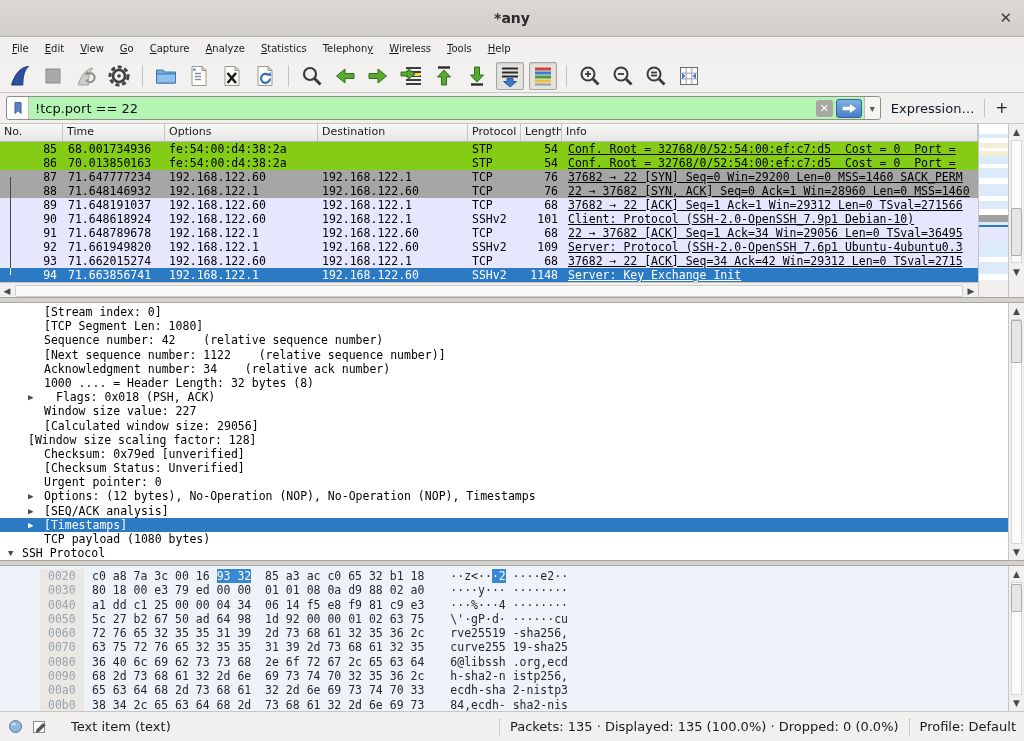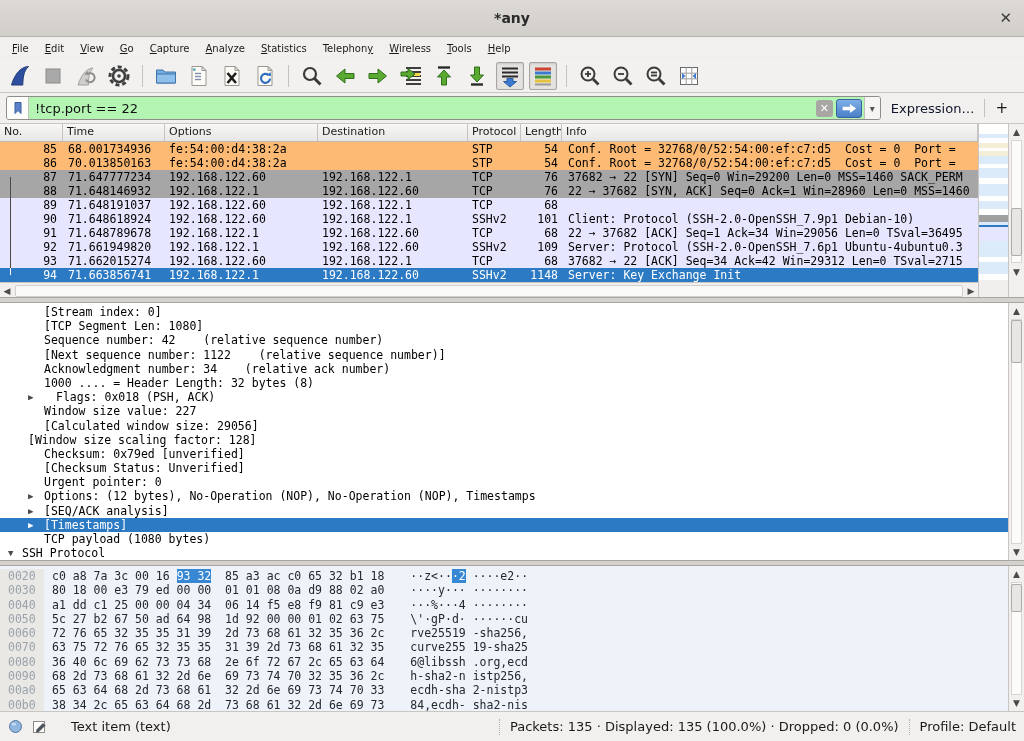--- a/index.html
+++ b/index.html
@@ -35,32 +35,32 @@
   .fsep { width:1px; height:18px; background:#c4c1be; }
   .add-btn { padding:0 10px; font-size:15px; color:#1a1a1a; }
 
   
   .plist { height:174px; display:flex; background:#fff; border-bottom:1px solid #a9a6a2; flex:none; }
   .plist-main { width:978px; display:flex; flex-direction:column; flex:none; overflow:hidden; }
   .phead { height:18px; display:flex; background:linear-gradient(#f8f8f7,#e7e6e4); border-bottom:1px solid #bcb9b6; flex:none; }
   .phead-cell { border-right:1px solid #c6c3c0; font-size:11px; color:#1a1a1a; padding:1px 0 0 4px; white-space:pre; overflow:hidden; flex:none; }
   .prows { height:140px; flex:none; font-family:"DejaVu Sans Mono",monospace; font-size:11.5px; }
   .prow { height:14px; display:flex; white-space:pre; position:relative; }
-  .prow.w { background:#fdba74; color:#000;justify-content:center; }
+  .prow.w { background:#84cc16; color:#000;justify-content:center; }
   .prow.g { background:var(--grayrow); color:#000; }
   .prow.lav { background:var(--lavrow); color:#000; }
   .prow.sel { background:var(--sel); color:#fff; }
   .pcell { overflow:hidden; white-space:pre; flex:none; line-height:14px; }
   .c-no { width:63px; text-align:right; padding-right:6px; }
   .c-time { width:102px; padding-left:5px; }
   .c-src { width:153px; padding-left:4px; }
   .c-dst { width:150px; padding-left:4px; }
   .c-proto { width:53px; padding-left:4px; }
   .c-len { width:41px; text-align:right; padding-right:4px; }
-  .c-info { flex:1; padding-left:6px; }
+  .c-info { flex:1; padding-left:6px;text-decoration:underline; }
   .prow .bracket { position:absolute; left:10px; top:0; bottom:0; border-left:1px solid #4a4a4a; }
   .prow.sel .bracket { border-left-color:#fff; }
   .prow .bracket.bstart { top:7px; }
   .prow .bracket.bend { bottom:7px; }
   .hscroll { height:16px; background:#f1f0ee; border-top:1px solid #c8c5c2; display:flex; align-items:center; flex:none; }
   .harrow { width:14px; height:14px; color:#4a4a4a; font-size:9px; display:flex; align-items:center; justify-content:center; flex:none; }
   .htrack { flex:1; height:12px; background:#fafaf9; border:1px solid #d2cfcc; border-radius:2px; margin:0 1px; }
 
   
   .minimap { width:30px; flex:none; background:#f0efee; border-left:1px solid #c8c5c2; display:flex; flex-direction:column; }
@@ -77,21 +77,21 @@
   .dcontent { position:absolute; left:0; top:2px; right:16px; bottom:0; font-family:"DejaVu Sans Mono",monospace; font-size:11.5px; overflow:hidden; }
   .dline { height:14.2px; line-height:14.2px; white-space:pre; position:relative; color:#000; overflow:hidden; }
   .dline.sel { background:var(--sel); color:#fff; }
   .dline .arrow { position:absolute; top:0; font-size:9px; color:#4a4a4a; }
   .dline.sel .arrow { color:#fff; }
   .dline .dtext { position:absolute; top:0; }
 
   
   .hexpane { height:146px; background:var(--hexbg); border-top:1px solid #a9a6a2; position:relative; overflow:hidden; flex:none; }
   .hexcontent { position:absolute; left:0; top:3px; right:16px; bottom:0; font-family:"DejaVu Sans Mono",monospace; font-size:11.5px; }
-  .hexrow { height:14.3px; line-height:14.3px; display:flex; white-space:pre; }
+  .hexrow { height:14.3px; line-height:14.3px; display:flex; white-space:pre;padding-left:40px; }
   .hexoff { width:44px; flex:none; background:#eae8e5; color:#9aa2ac; padding-left:8px; }
   .hexbytes { padding-left:8px; color:#23282d; flex:none; }
   .hexascii { margin-left:26px; color:#23282d; flex:none; }
   .hl { background:var(--hexhl); color:#fff; }
 
   
   .statusbar { height:30px; background:#f1f0ee; border-top:1px solid #c8c5c2; display:flex; align-items:center; padding:0 8px; flex:none; }
   .status-left { display:flex; align-items:center; gap:9px; flex:1; }
   .status-text { font-size:13px; color:#1a1a1a; margin-left:14px; }
   .ssep { width:1px; height:16px; border-left:1px dotted #b0ada9; margin:0 10px; }
@@ -311,21 +311,21 @@
           <div class="phead-cell" style="width: 150px;">Destination</div>
           <div class="phead-cell" style="width: 53px;">Protocol</div>
           <div class="phead-cell" style="width: 41px;">Length</div>
           <div class="phead-cell" style="flex: 1 1 0%;">Info</div>
         </div>
       <div class="prows" id="prows">
           <div class="prow w"><div class="pcell c-no">85</div><div class="pcell c-time">68.001734936</div><div class="pcell c-src">fe:54:00:d4:38:2a</div><div class="pcell c-dst"></div><div class="pcell c-proto">STP</div><div class="pcell c-len">54</div><div class="pcell c-info">Conf. Root = 32768/0/52:54:00:ef:c7:d5  Cost = 0  Port =</div></div>
           <div class="prow w"><div class="pcell c-no">86</div><div class="pcell c-time">70.013850163</div><div class="pcell c-src">fe:54:00:d4:38:2a</div><div class="pcell c-dst"></div><div class="pcell c-proto">STP</div><div class="pcell c-len">54</div><div class="pcell c-info">Conf. Root = 32768/0/52:54:00:ef:c7:d5  Cost = 0  Port =</div></div>
           <div class="prow g"><span class="bracket bstart"></span><div class="pcell c-no">87</div><div class="pcell c-time">71.647777234</div><div class="pcell c-src">192.168.122.60</div><div class="pcell c-dst">192.168.122.1</div><div class="pcell c-proto">TCP</div><div class="pcell c-len">76</div><div class="pcell c-info">37682 → 22 [SYN] Seq=0 Win=29200 Len=0 MSS=1460 SACK_PERM</div></div>
           <div class="prow g"><span class="bracket bmid"></span><div class="pcell c-no">88</div><div class="pcell c-time">71.648146932</div><div class="pcell c-src">192.168.122.1</div><div class="pcell c-dst">192.168.122.60</div><div class="pcell c-proto">TCP</div><div class="pcell c-len">76</div><div class="pcell c-info">22 → 37682 [SYN, ACK] Seq=0 Ack=1 Win=28960 Len=0 MSS=1460</div></div>
-          <div class="prow lav"><span class="bracket bmid"></span><div class="pcell c-no">89</div><div class="pcell c-time">71.648191037</div><div class="pcell c-src">192.168.122.60</div><div class="pcell c-dst">192.168.122.1</div><div class="pcell c-proto">TCP</div><div class="pcell c-len">68</div></div>
+          <div class="prow lav"><span class="bracket bmid"></span><div class="pcell c-no">89</div><div class="pcell c-time">71.648191037</div><div class="pcell c-src">192.168.122.60</div><div class="pcell c-dst">192.168.122.1</div><div class="pcell c-proto">TCP</div><div class="pcell c-len">68</div><div class="pcell c-info">37682 → 22 [ACK] Seq=1 Ack=1 Win=29312 Len=0 TSval=271566</div></div>
           <div class="prow lav"><span class="bracket bmid"></span><div class="pcell c-no">90</div><div class="pcell c-time">71.648618924</div><div class="pcell c-src">192.168.122.60</div><div class="pcell c-dst">192.168.122.1</div><div class="pcell c-proto">SSHv2</div><div class="pcell c-len">101</div><div class="pcell c-info">Client: Protocol (SSH-2.0-OpenSSH_7.9p1 Debian-10)</div></div>
           <div class="prow lav"><span class="bracket bmid"></span><div class="pcell c-no">91</div><div class="pcell c-time">71.648789678</div><div class="pcell c-src">192.168.122.1</div><div class="pcell c-dst">192.168.122.60</div><div class="pcell c-proto">TCP</div><div class="pcell c-len">68</div><div class="pcell c-info">22 → 37682 [ACK] Seq=1 Ack=34 Win=29056 Len=0 TSval=36495</div></div>
           <div class="prow lav"><span class="bracket bmid"></span><div class="pcell c-no">92</div><div class="pcell c-time">71.661949820</div><div class="pcell c-src">192.168.122.1</div><div class="pcell c-dst">192.168.122.60</div><div class="pcell c-proto">SSHv2</div><div class="pcell c-len">109</div><div class="pcell c-info">Server: Protocol (SSH-2.0-OpenSSH_7.6p1 Ubuntu-4ubuntu0.3</div></div>
           <div class="prow lav"><span class="bracket bmid"></span><div class="pcell c-no">93</div><div class="pcell c-time">71.662015274</div><div class="pcell c-src">192.168.122.60</div><div class="pcell c-dst">192.168.122.1</div><div class="pcell c-proto">TCP</div><div class="pcell c-len">68</div><div class="pcell c-info">37682 → 22 [ACK] Seq=34 Ack=42 Win=29312 Len=0 TSval=2715</div></div>
           <div class="prow sel"><span class="bracket bend"></span><div class="pcell c-no">94</div><div class="pcell c-time">71.663856741</div><div class="pcell c-src">192.168.122.1</div><div class="pcell c-dst">192.168.122.60</div><div class="pcell c-proto">SSHv2</div><div class="pcell c-len">1148</div><div class="pcell c-info">Server: Key Exchange Init</div></div>
         </div>
       <div class="hscroll">
         <div class="harrow">◀</div>
         <div class="htrack"></div>
         <div class="harrow">▶</div>

